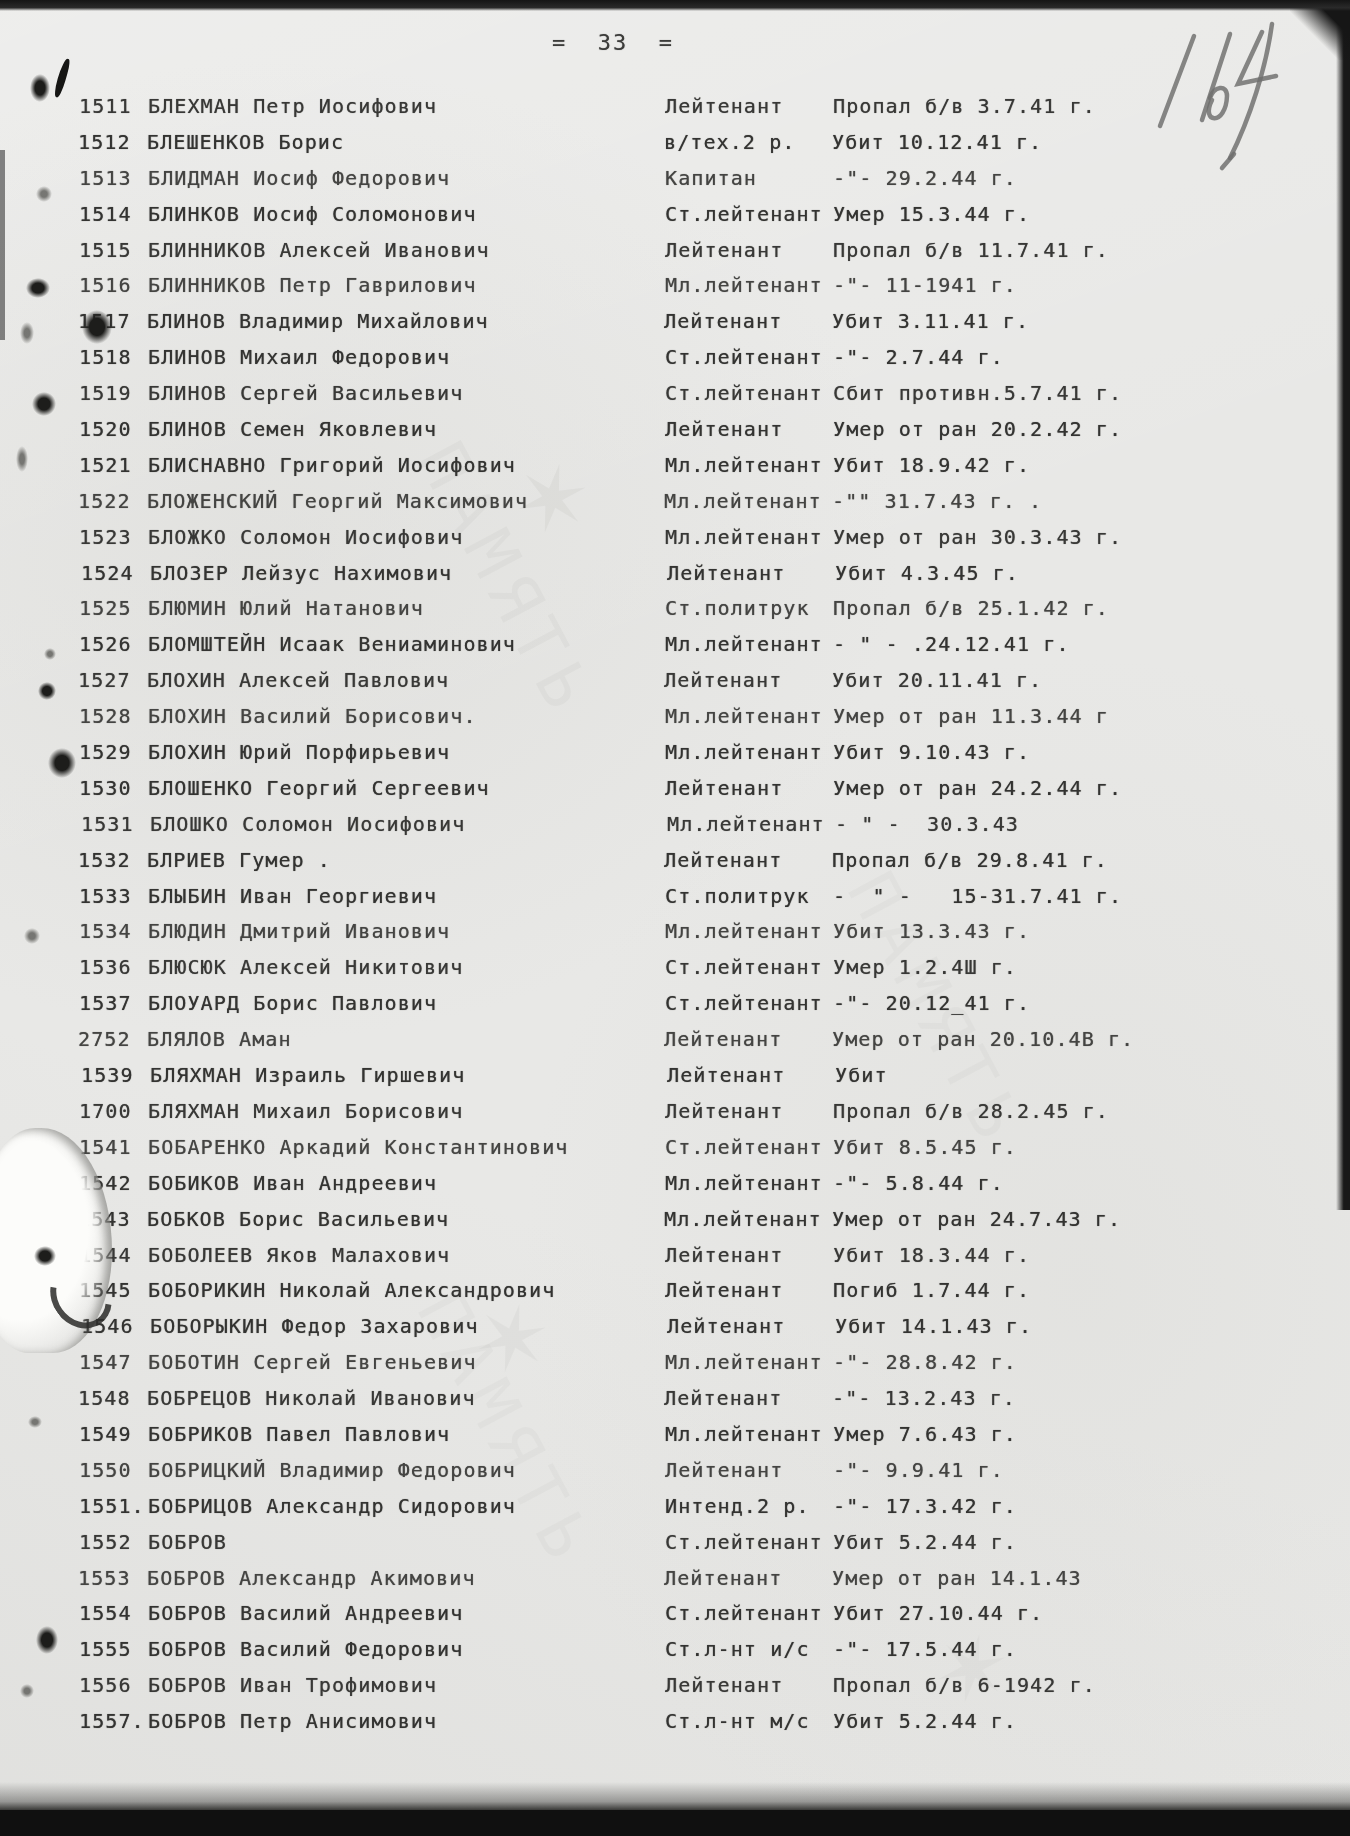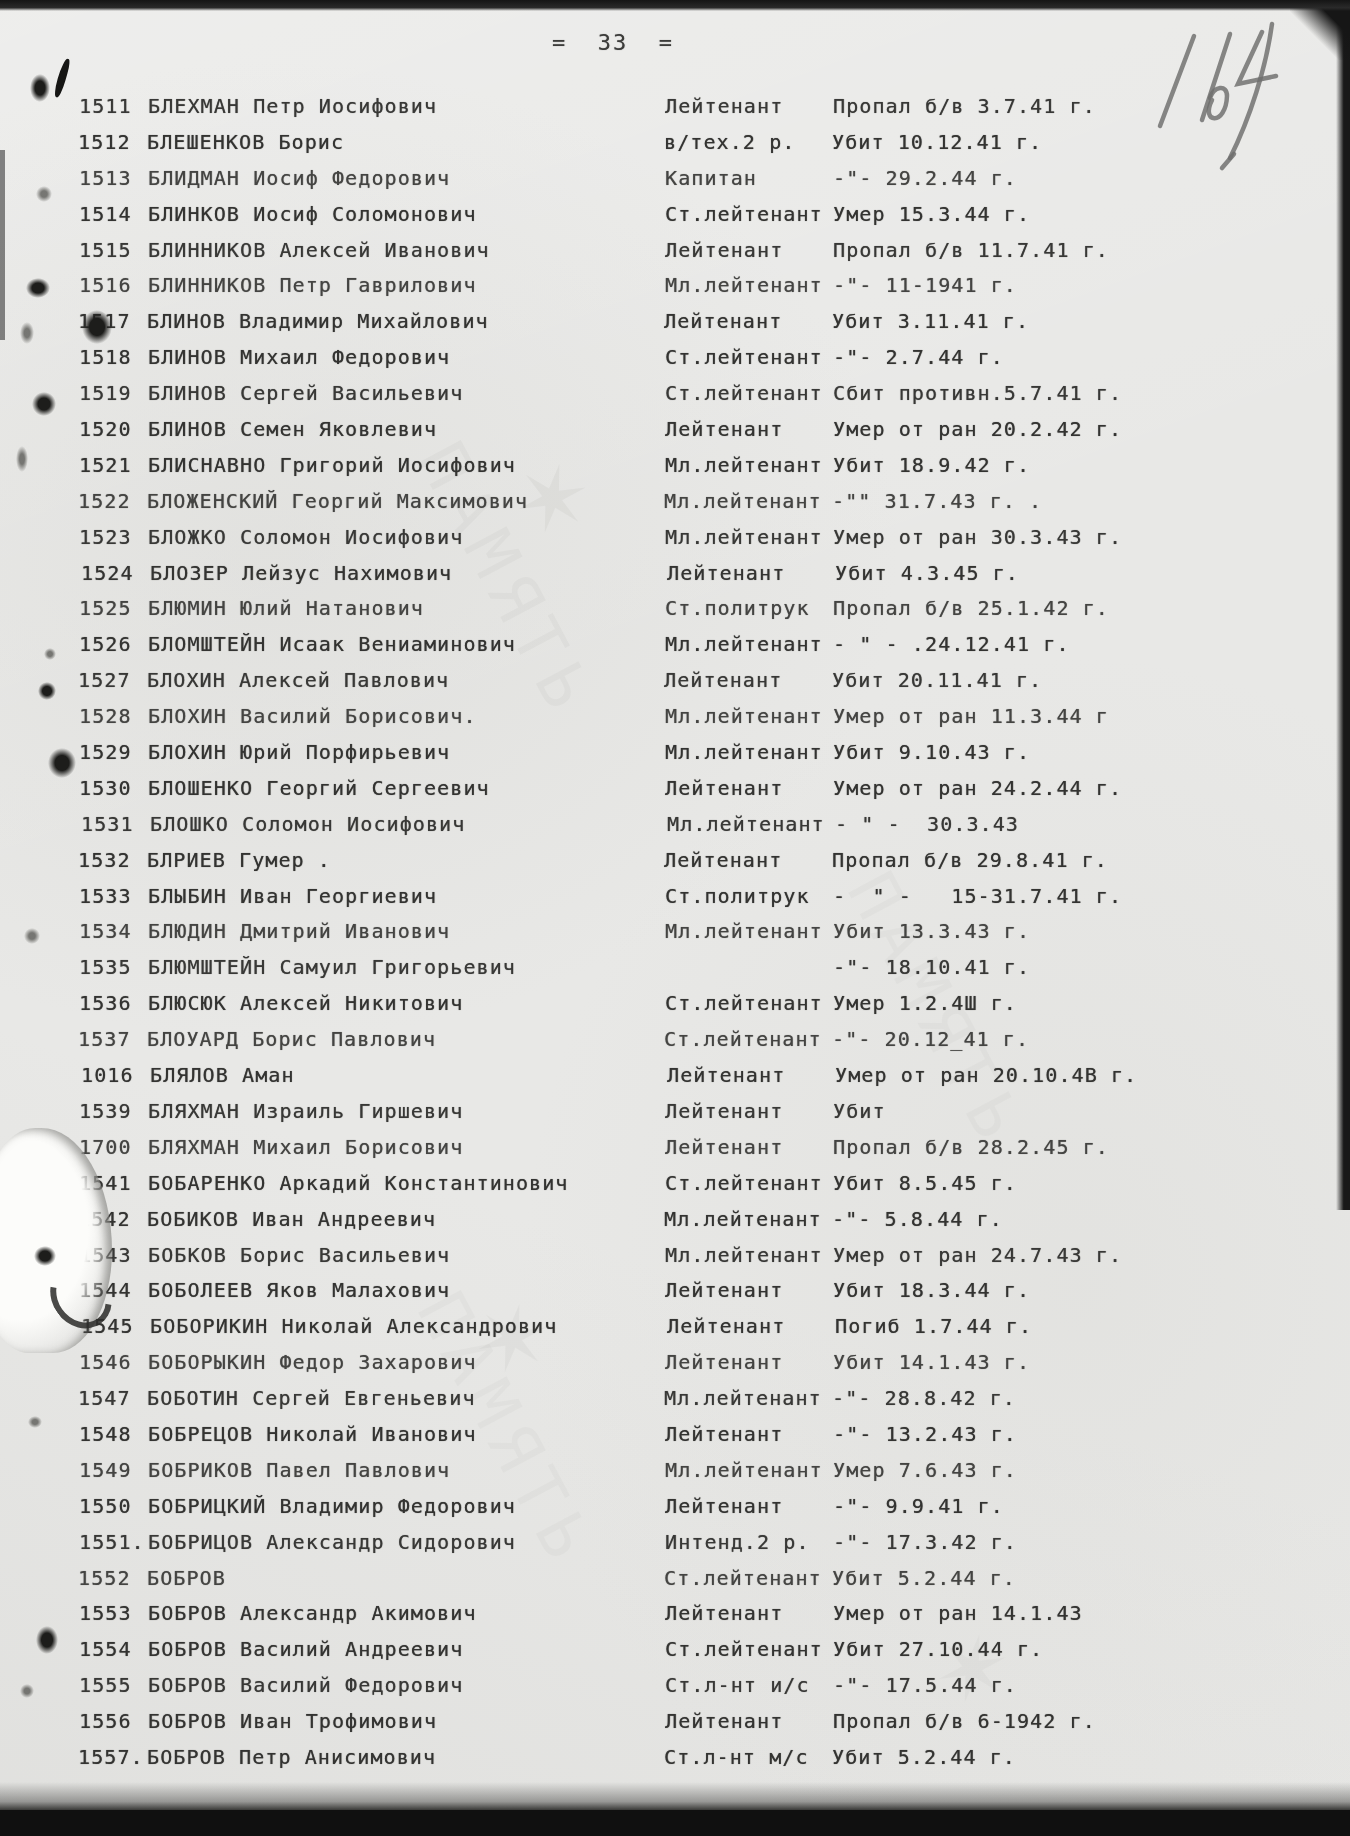--- a/index.html
+++ b/index.html
@@ -90,24 +90,23 @@
         <div class="row"><span class="c-num">1525</span><span class="c-name">БЛЮМИН Юлий Натанович</span><span class="c-rank">Ст.политрук</span><span class="c-fate">Пропал б/в 25.1.42 г.</span></div>
         <div class="row"><span class="c-num">1526</span><span class="c-name">БЛОМШТЕЙН Исаак Вениаминович</span><span class="c-rank">Мл.лейтенант</span><span class="c-fate">- " - .24.12.41 г.</span></div>
         <div class="row"><span class="c-num">1527</span><span class="c-name">БЛОХИН Алексей Павлович</span><span class="c-rank">Лейтенант</span><span class="c-fate">Убит 20.11.41 г.</span></div>
         <div class="row"><span class="c-num">1528</span><span class="c-name">БЛОХИН Василий Борисович.</span><span class="c-rank">Мл.лейтенант</span><span class="c-fate">Умер от ран 11.3.44 г</span></div>
         <div class="row"><span class="c-num">1529</span><span class="c-name">БЛОХИН Юрий Порфирьевич</span><span class="c-rank">Мл.лейтенант</span><span class="c-fate">Убит 9.10.43 г.</span></div>
         <div class="row"><span class="c-num">1530</span><span class="c-name">БЛОШЕНКО Георгий Сергеевич</span><span class="c-rank">Лейтенант</span><span class="c-fate">Умер от ран 24.2.44 г.</span></div>
         <div class="row"><span class="c-num">1531</span><span class="c-name">БЛОШКО Соломон Иосифович</span><span class="c-rank">Мл.лейтенант</span><span class="c-fate">- " -  30.3.43</span></div>
         <div class="row"><span class="c-num">1532</span><span class="c-name">БЛРИЕВ Гумер .</span><span class="c-rank">Лейтенант</span><span class="c-fate">Пропал б/в 29.8.41 г.</span></div>
         <div class="row"><span class="c-num">1533</span><span class="c-name">БЛЫБИН Иван Георгиевич</span><span class="c-rank">Ст.политрук</span><span class="c-fate">-  " -   15-31.7.41 г.</span></div>
         <div class="row"><span class="c-num">1534</span><span class="c-name">БЛЮДИН Дмитрий Иванович</span><span class="c-rank">Мл.лейтенант</span><span class="c-fate">Убит 13.3.43 г.</span></div>
-        <div class="row"><span class="c-num">1535</span><span class="c-name">БЛЮМШТЕЙН Самуил Григорьевич</span><span class="c-rank"></span><span class="c-fate">-"- 18.10.41 г.</span></div>
         <div class="row"><span class="c-num">1536</span><span class="c-name">БЛЮСЮК Алексей Никитович</span><span class="c-rank">Ст.лейтенант</span><span class="c-fate">Умер 1.2.4Ш г.</span></div>
         <div class="row"><span class="c-num">1537</span><span class="c-name">БЛОУАРД Борис Павлович</span><span class="c-rank">Ст.лейтенант</span><span class="c-fate">-"- 20.12_41 г.</span></div>
-        <div class="row"><span class="c-num">1016</span><span class="c-name">БЛЯЛОВ Аман</span><span class="c-rank">Лейтенант</span><span class="c-fate">Умер от ран 20.10.4В г.</span></div>
+        <div class="row"><span class="c-num">2752</span><span class="c-name">БЛЯЛОВ Аман</span><span class="c-rank">Лейтенант</span><span class="c-fate">Умер от ран 20.10.4В г.</span></div>
         <div class="row"><span class="c-num">1539</span><span class="c-name">БЛЯХМАН Израиль Гиршевич</span><span class="c-rank">Лейтенант</span><span class="c-fate">Убит</span></div>
         <div class="row"><span class="c-num">1700</span><span class="c-name">БЛЯХМАН Михаил Борисович</span><span class="c-rank">Лейтенант</span><span class="c-fate">Пропал б/в 28.2.45 г.</span></div>
         <div class="row"><span class="c-num">1541</span><span class="c-name">БОБАРЕНКО Аркадий Константинович</span><span class="c-rank">Ст.лейтенант</span><span class="c-fate">Убит 8.5.45 г.</span></div>
         <div class="row"><span class="c-num">1542</span><span class="c-name">БОБИКОВ Иван Андреевич</span><span class="c-rank">Мл.лейтенант</span><span class="c-fate">-"- 5.8.44 г.</span></div>
         <div class="row"><span class="c-num">1543</span><span class="c-name">БОБКОВ Борис Васильевич</span><span class="c-rank">Мл.лейтенант</span><span class="c-fate">Умер от ран 24.7.43 г.</span></div>
         <div class="row"><span class="c-num">1544</span><span class="c-name">БОБОЛЕЕВ Яков Малахович</span><span class="c-rank">Лейтенант</span><span class="c-fate">Убит 18.3.44 г.</span></div>
         <div class="row"><span class="c-num">1545</span><span class="c-name">БОБОРИКИН Николай Александрович</span><span class="c-rank">Лейтенант</span><span class="c-fate">Погиб 1.7.44 г.</span></div>
         <div class="row"><span class="c-num">1546</span><span class="c-name">БОБОРЫКИН Федор Захарович</span><span class="c-rank">Лейтенант</span><span class="c-fate">Убит 14.1.43 г.</span></div>
         <div class="row"><span class="c-num">1547</span><span class="c-name">БОБОТИН Сергей Евгеньевич</span><span class="c-rank">Мл.лейтенант</span><span class="c-fate">-"- 28.8.42 г.</span></div>
         <div class="row"><span class="c-num">1548</span><span class="c-name">БОБРЕЦОВ Николай Иванович</span><span class="c-rank">Лейтенант</span><span class="c-fate">-"- 13.2.43 г.</span></div>

